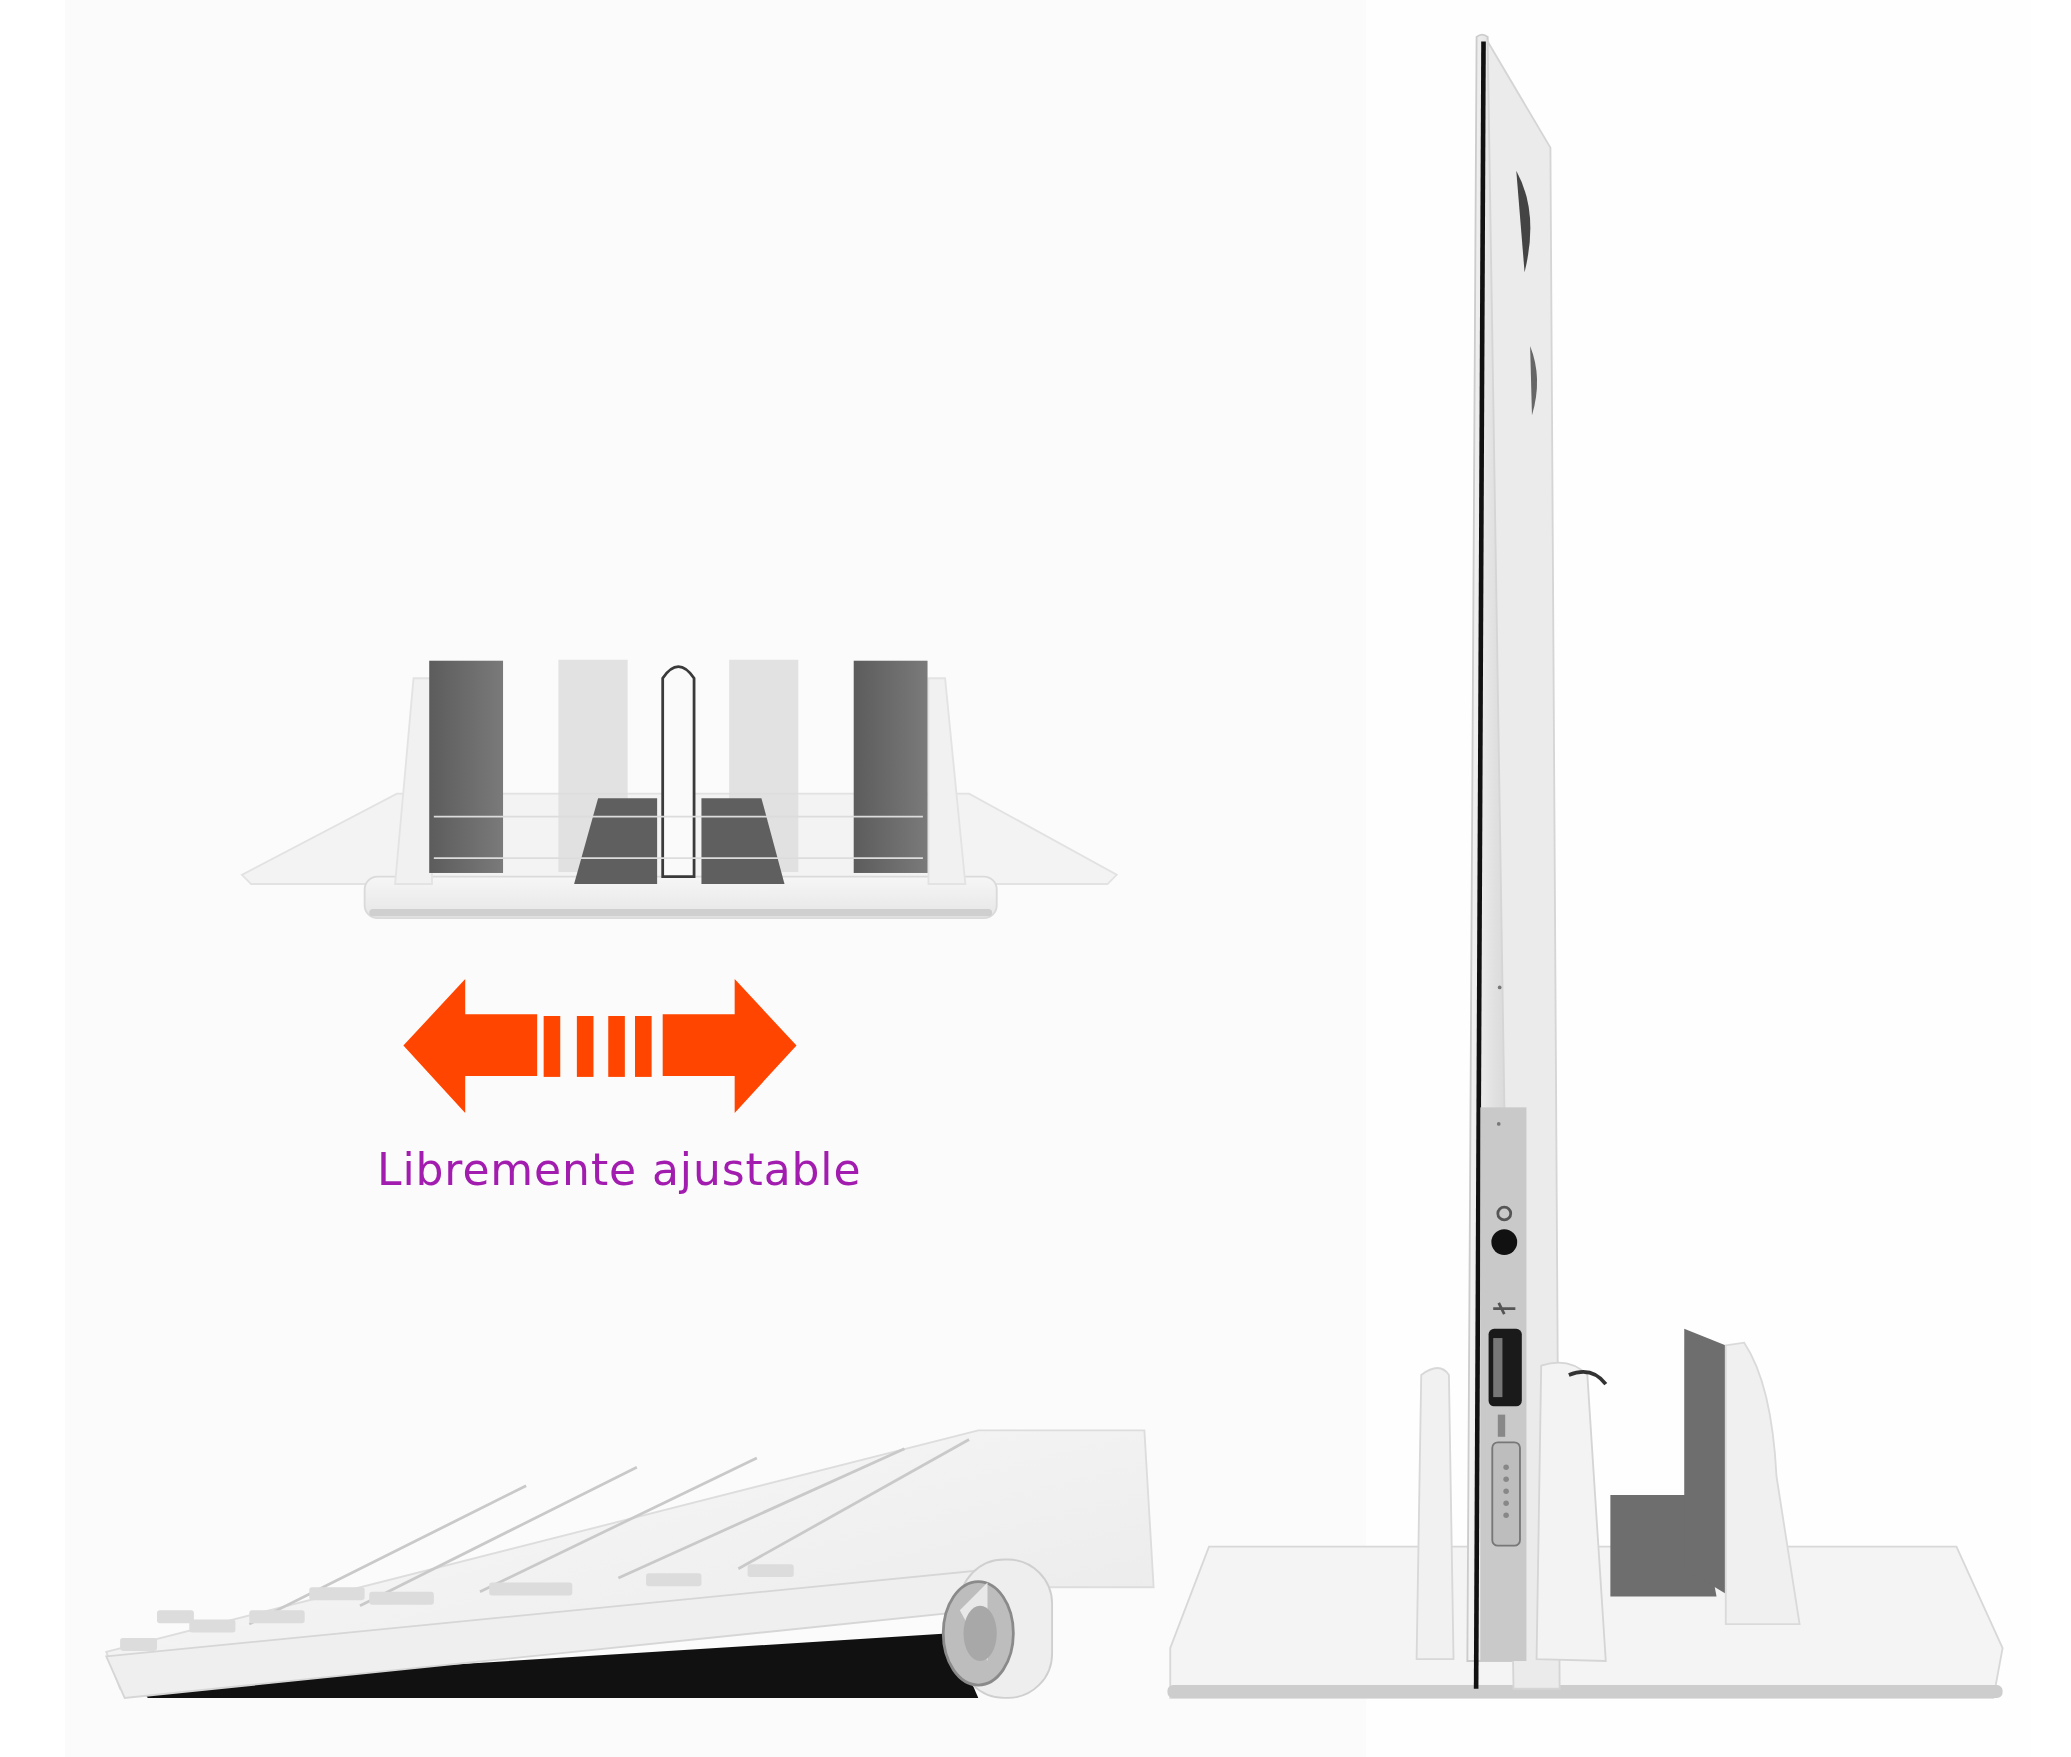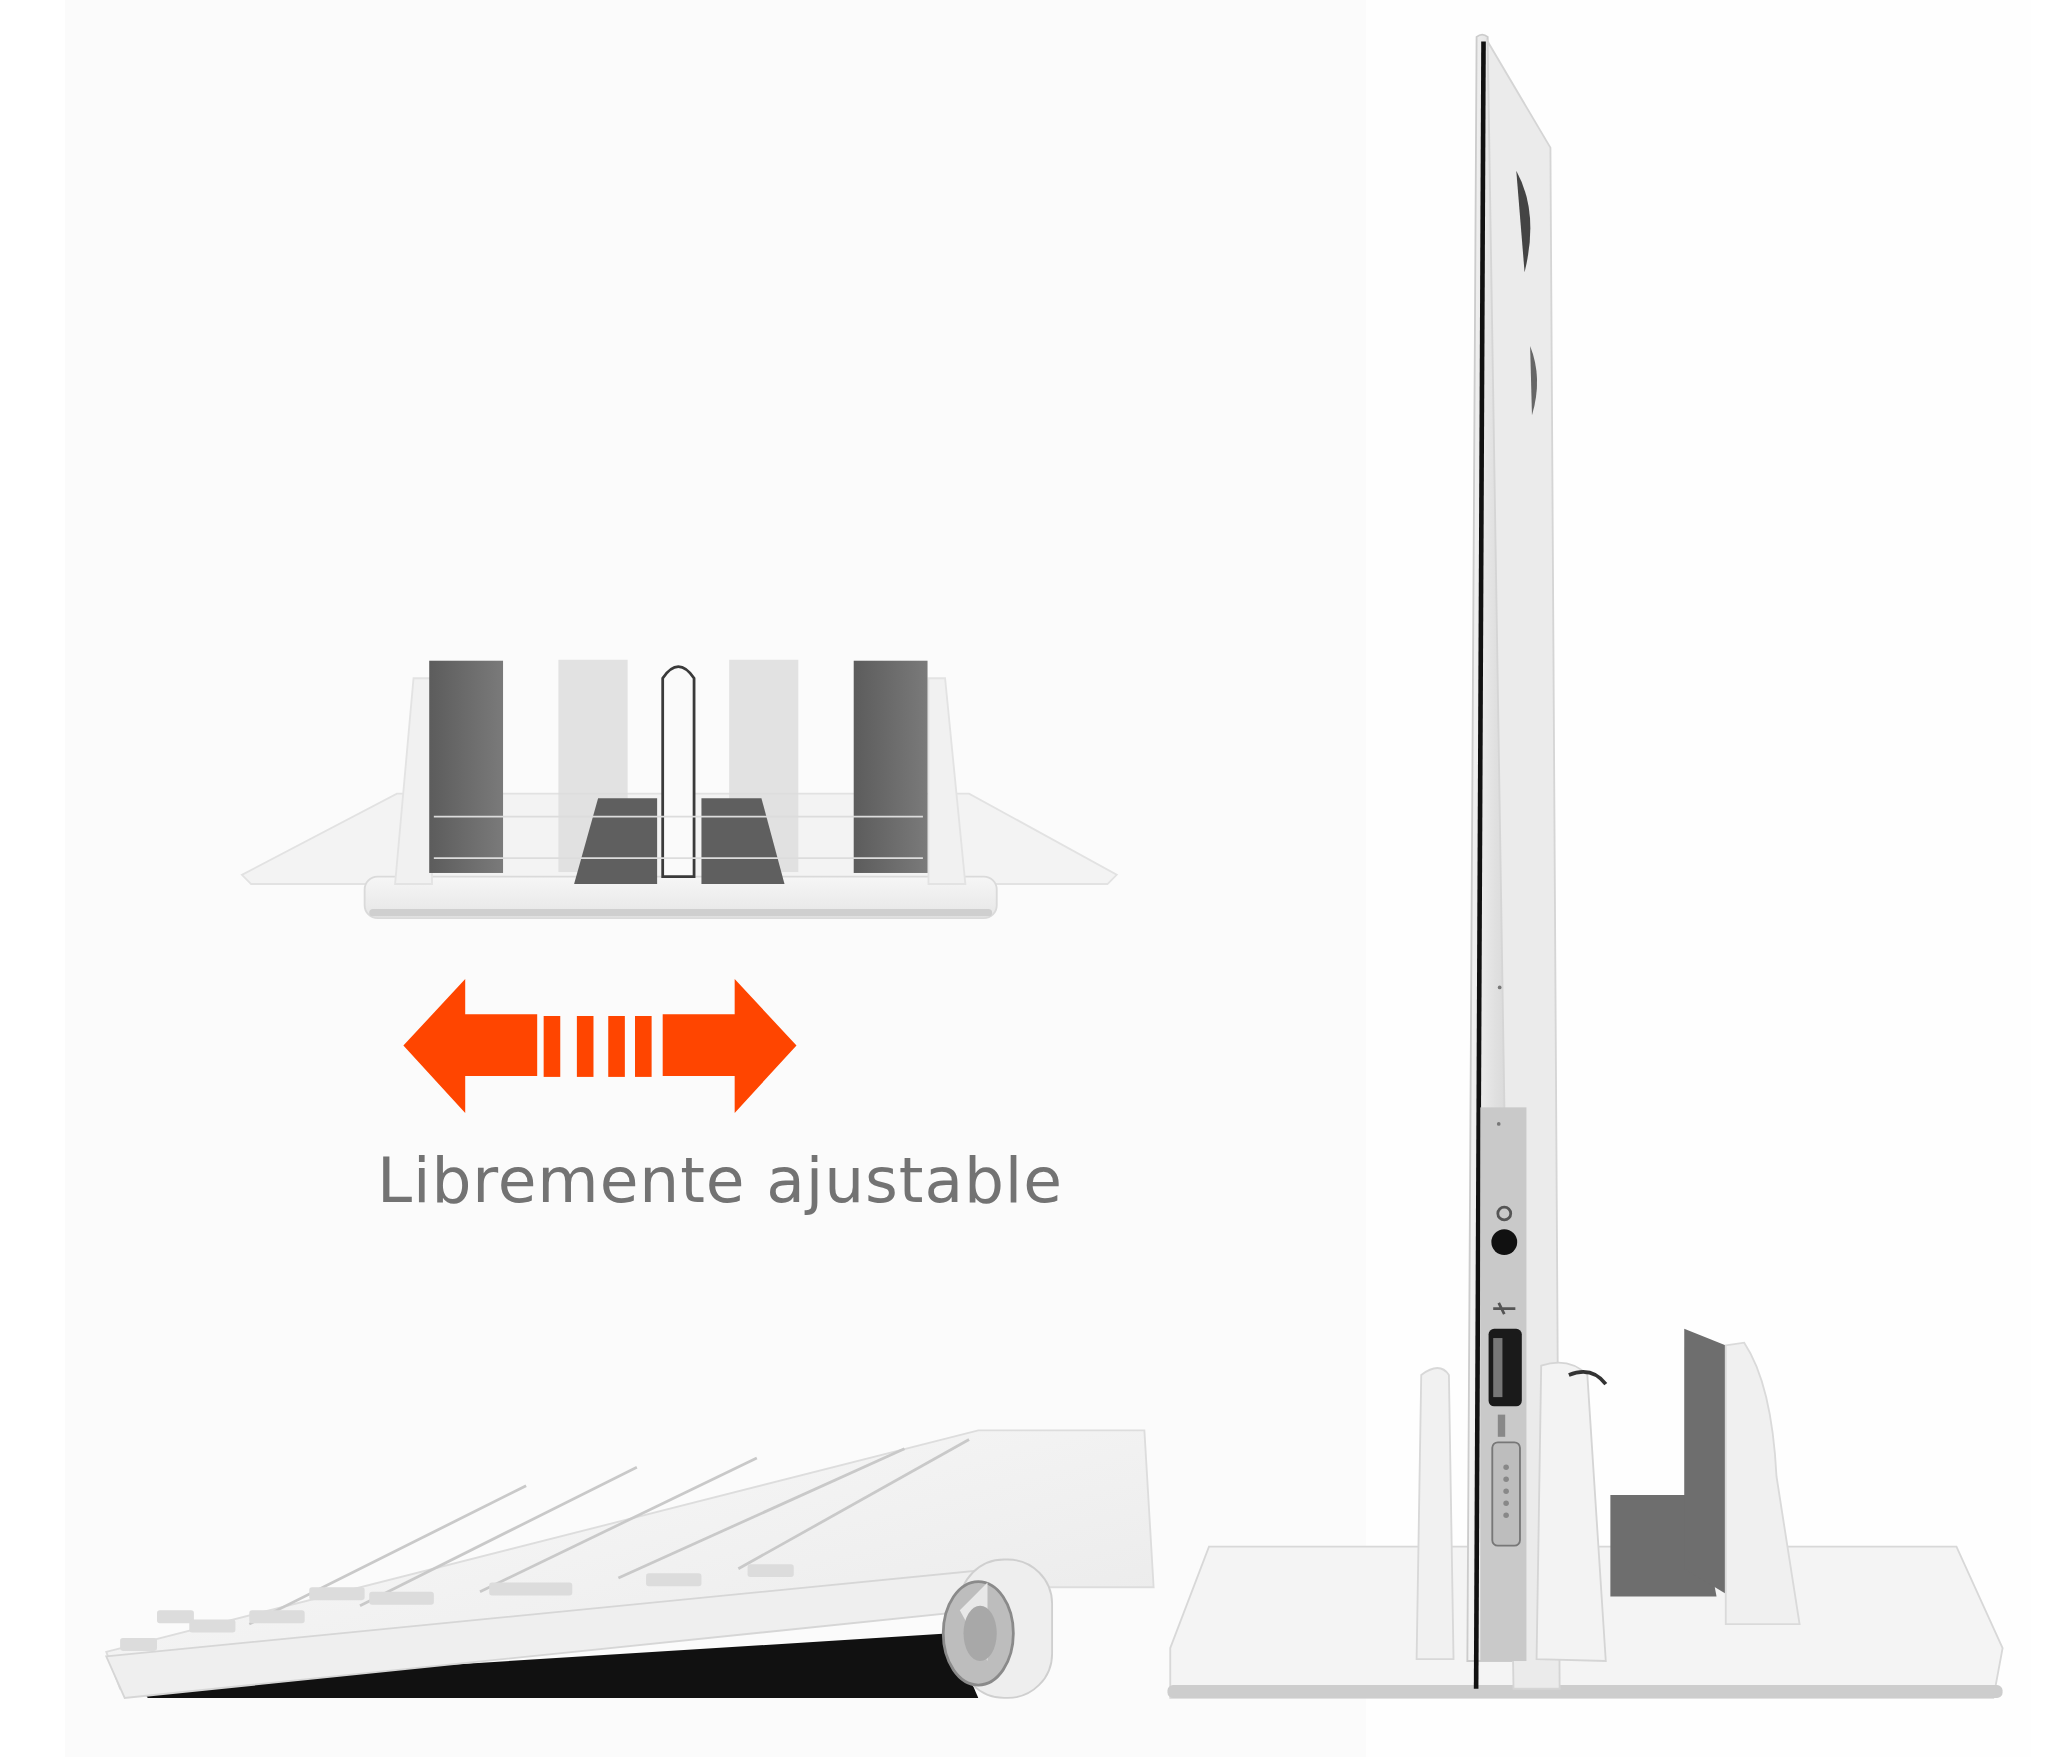--- a/index.html
+++ b/index.html
@@ -12,21 +12,21 @@
     position:absolute; left:65px; top:0; width:1957px; height:1757px;
     background:#fbfbfb;
   }
   .backdrop2 {
     position:absolute; left:1366px; top:0; width:665px; height:1757px;
     background:#fefefe;
   }
   svg { position:absolute; overflow:visible; }
   .caption {
     position:absolute; left:377px; top:1144px; width:683px;
-    font-size:63px; color:#737373; letter-spacing:0.9px;
+    font-size:44px; color:#a21caf; letter-spacing:0.9px;
     font-family:"DejaVu Sans", sans-serif;
     white-space:nowrap;
   }
 </style>
 </head>
 <body>
 
 <div class="backdrop"></div>
 <div class="backdrop2"></div>
 

